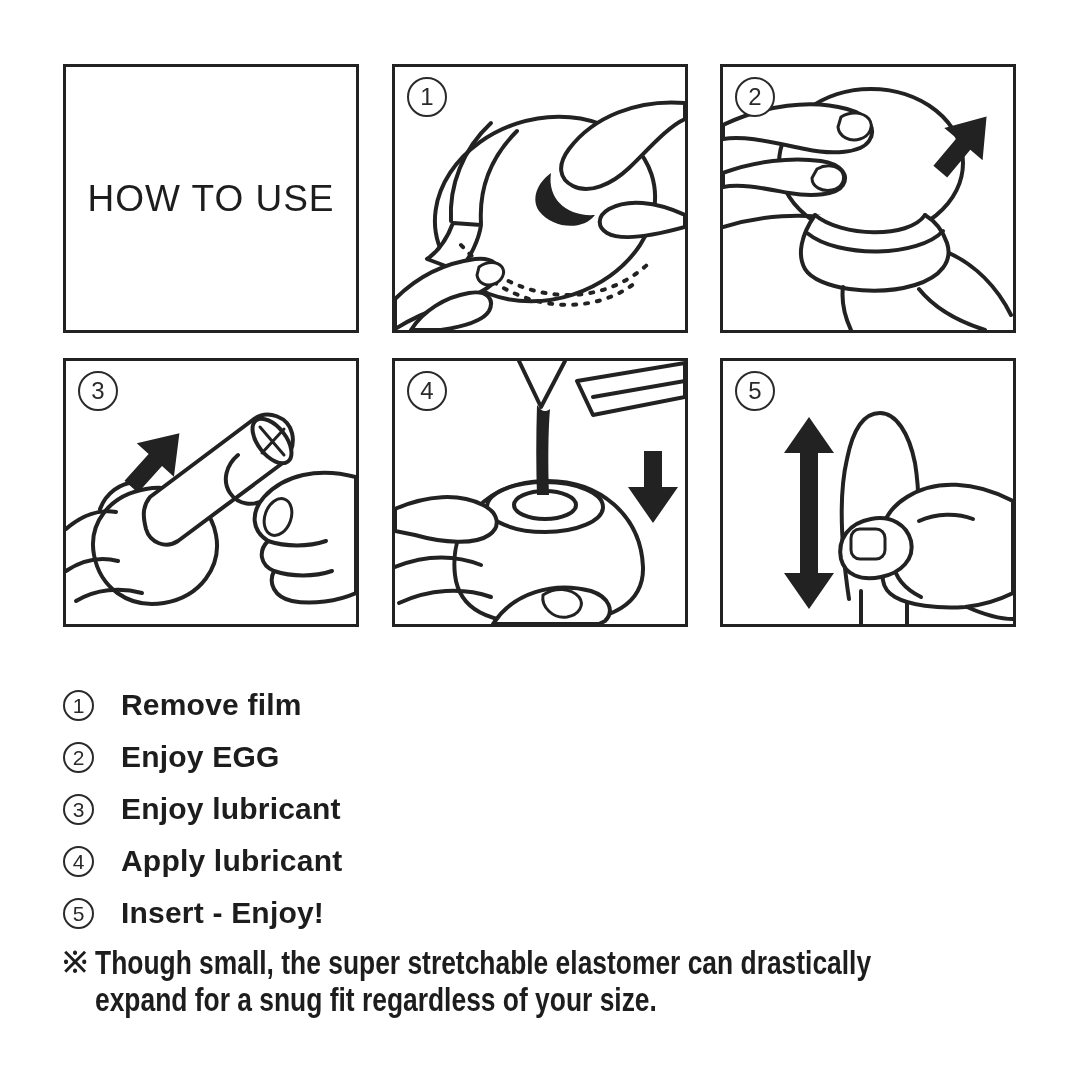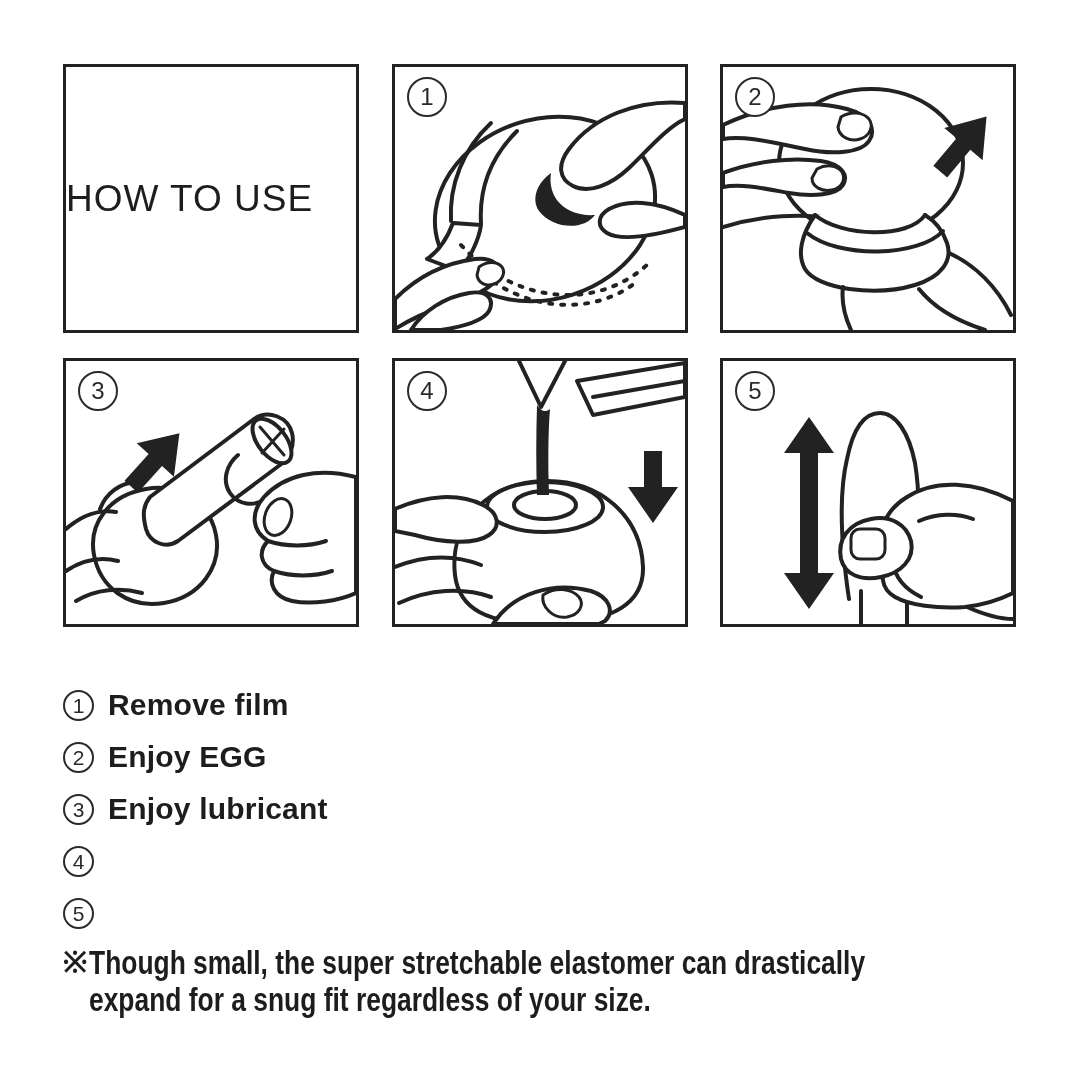--- a/index.html
+++ b/index.html
@@ -8,21 +8,21 @@
     font-family:"Liberation Sans", sans-serif;color:#222;
     -webkit-font-smoothing:antialiased;overflow:hidden;
   }
   .panel{
     position:absolute;width:296px;height:269px;border:3px solid #222;
     box-sizing:border-box;background:#fff;overflow:hidden;
   }
   .panel .art{position:absolute;left:0;top:0;}
   .title-text{
     position:absolute;left:0;right:0;top:50%;transform:translateY(-50%);
-    font-size:37px;letter-spacing:1px;color:#1d1d1d;
+    text-align:center;font-size:37px;letter-spacing:1px;color:#1d1d1d;
   }
   .badge{
     position:absolute;left:12px;top:10px;width:36px;height:36px;
     border:2.5px solid #2a2a2a;border-radius:50%;
     display:flex;align-items:center;justify-content:center;
     font-size:24px;line-height:1;background:#fff;z-index:5;color:#2a2a2a;
   }
   
   .art path,.art ellipse,.art rect,.art circle{
     stroke:#222;stroke-width:4;fill:#fff;stroke-linecap:round;stroke-linejoin:round;
@@ -36,25 +36,25 @@
     position:absolute;left:63px;top:688px;list-style:none;margin:0;padding:0;
   }
   .legend li{
     display:flex;align-items:center;height:34px;margin-bottom:18px;
   }
   .lbadge{
     width:31px;height:31px;border:2.5px solid #2a2a2a;border-radius:50%;
     box-sizing:border-box;display:flex;align-items:center;justify-content:center;
     font-size:21px;line-height:1;margin-right:14px;color:#2a2a2a;flex:0 0 auto;
   }
-  .llabel{font-size:30px;font-weight:bold;color:#1d1d1d;letter-spacing:0.2px;}
+  .llabel{font-size:30px;font-weight:bold;color:#1d1d1d;letter-spacing:0.2px;margin-left:13px;}
   
   .footnote{position:absolute;left:63px;top:944px;display:flex;align-items:flex-start;}
   .fmark{font-size:29px;font-weight:bold;line-height:37px;flex:0 0 auto;color:#1d1d1d;}
-  .ftext{margin-left:2px;}
+  .ftext{margin-left:8px;}
   .fline{
     display:inline-block;transform:scaleX(0.8);transform-origin:left top;
     font-size:33px;font-weight:bold;line-height:37px;white-space:nowrap;color:#1d1d1d;
   }
 </style>
 </head>
 <body>
 
 <div>
 
@@ -212,25 +212,27 @@
     <li>
       <span class="lbadge">
           <span>3</span>
         </span>
       <span class="llabel">Enjoy lubricant</span>
     </li>
     <li>
       <span class="lbadge">
           <span>4</span>
         </span>
+      <span class="llabel">Apply lubricant</span>
     </li>
     <li>
       <span class="lbadge">
           <span>5</span>
         </span>
+      <span class="llabel">Insert - Enjoy!</span>
     </li>
   </ul>
 
   <div class="footnote">
     <span class="fmark">※</span>
     <div class="ftext">
       <span class="fline">Though small, the super stretchable elastomer can drastically</span><br>
       <span class="fline">expand for a snug fit regardless of your size.</span>
     </div>
   </div>

